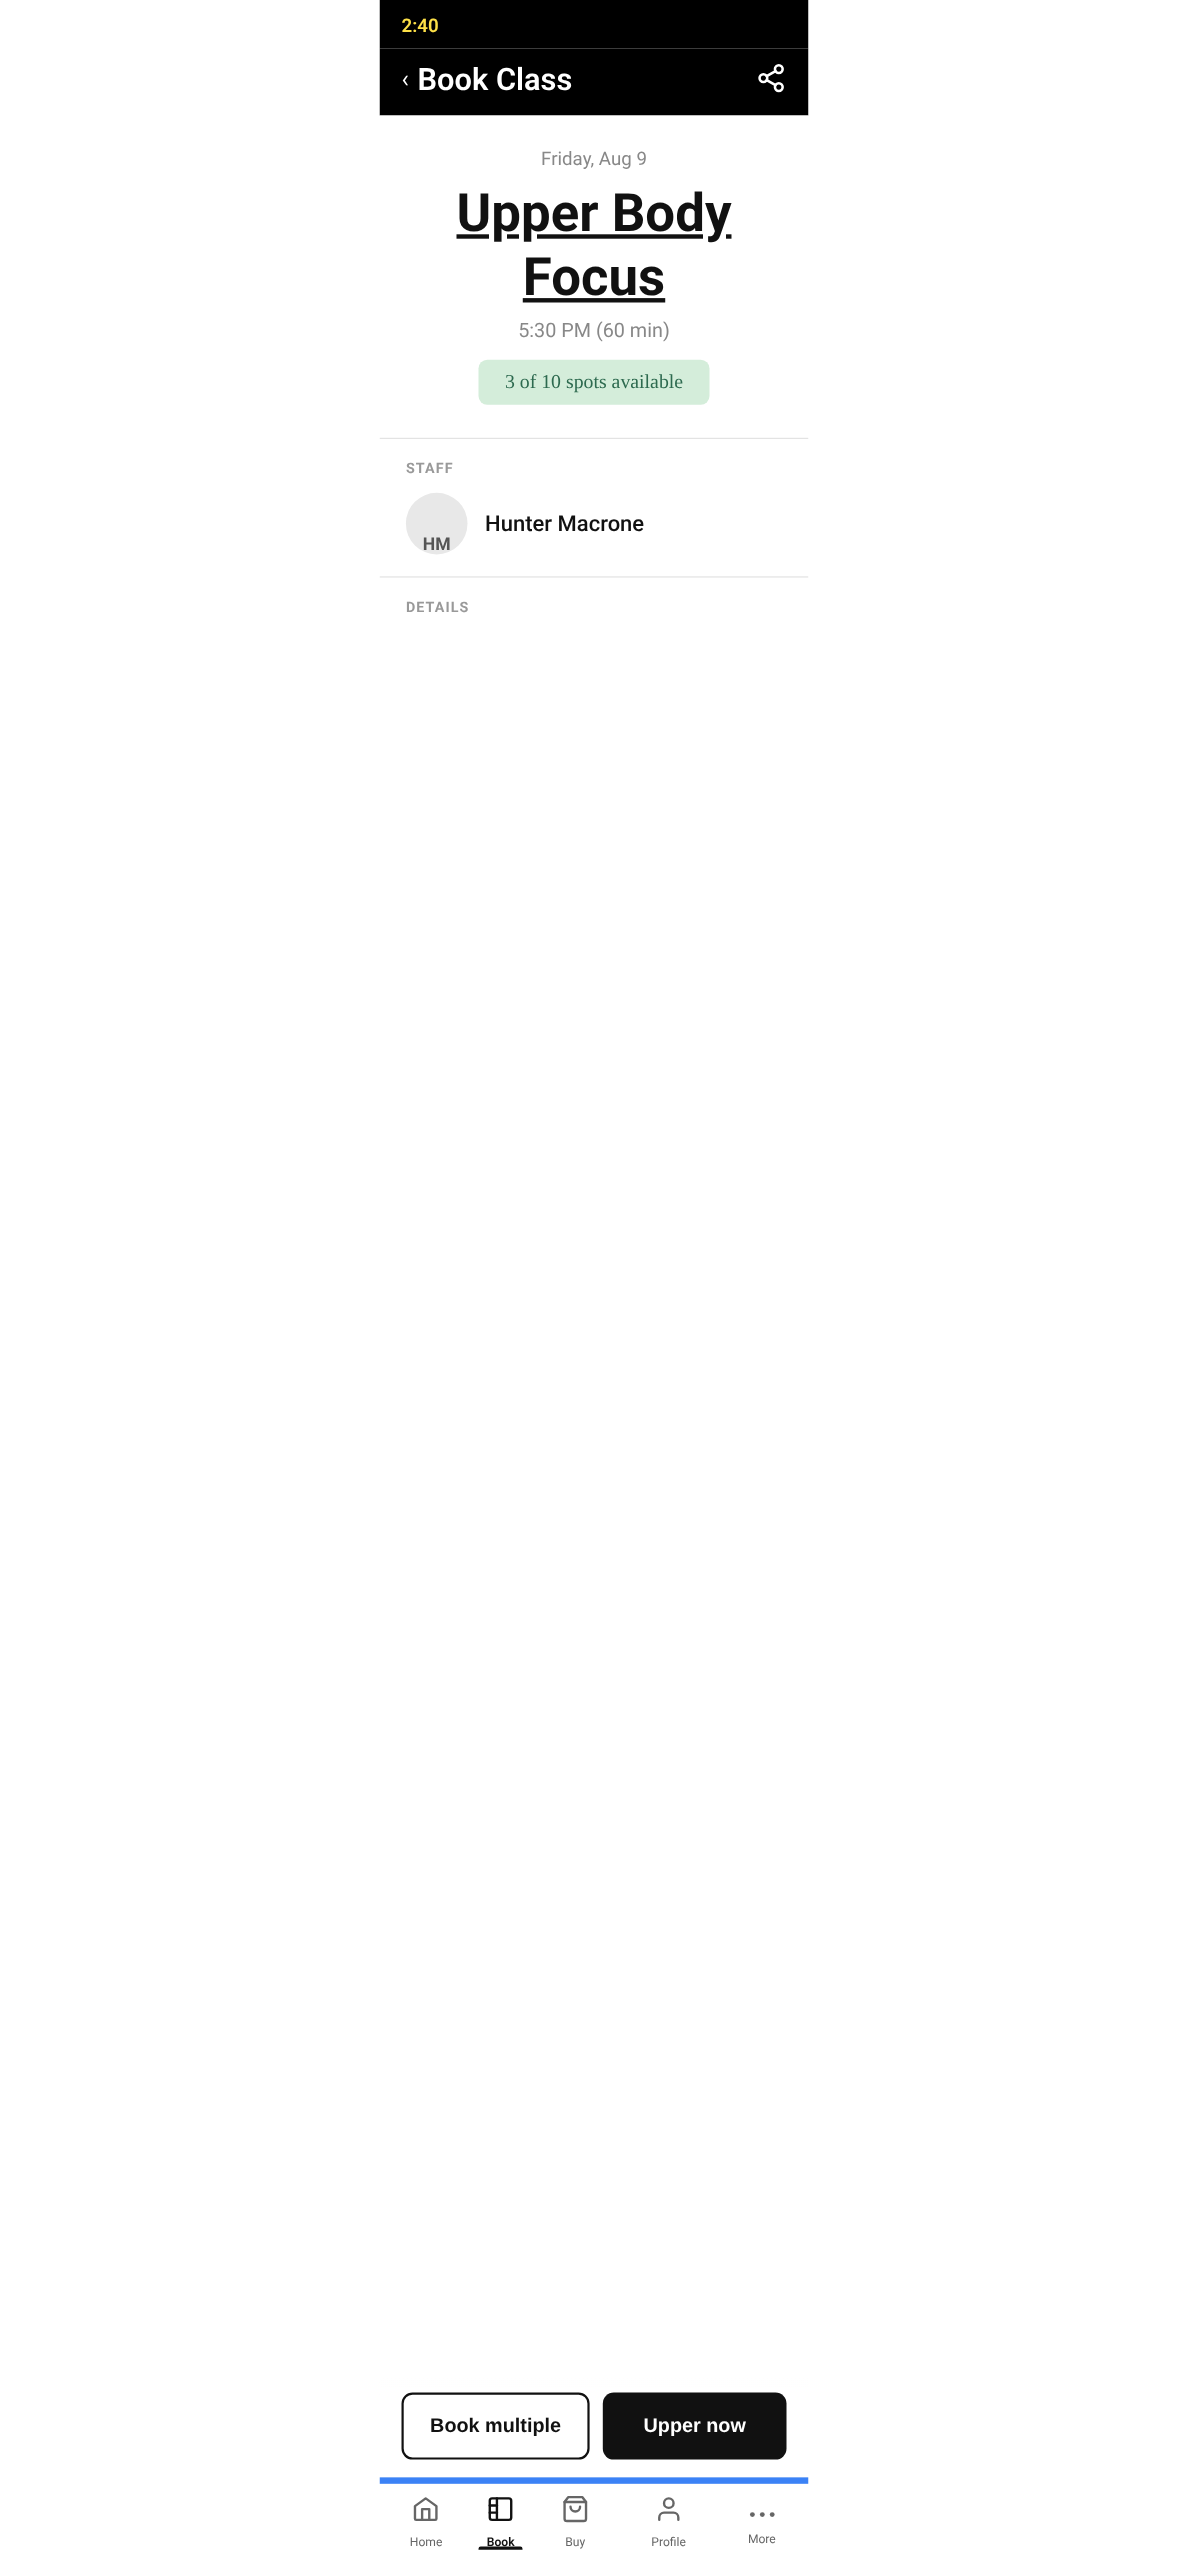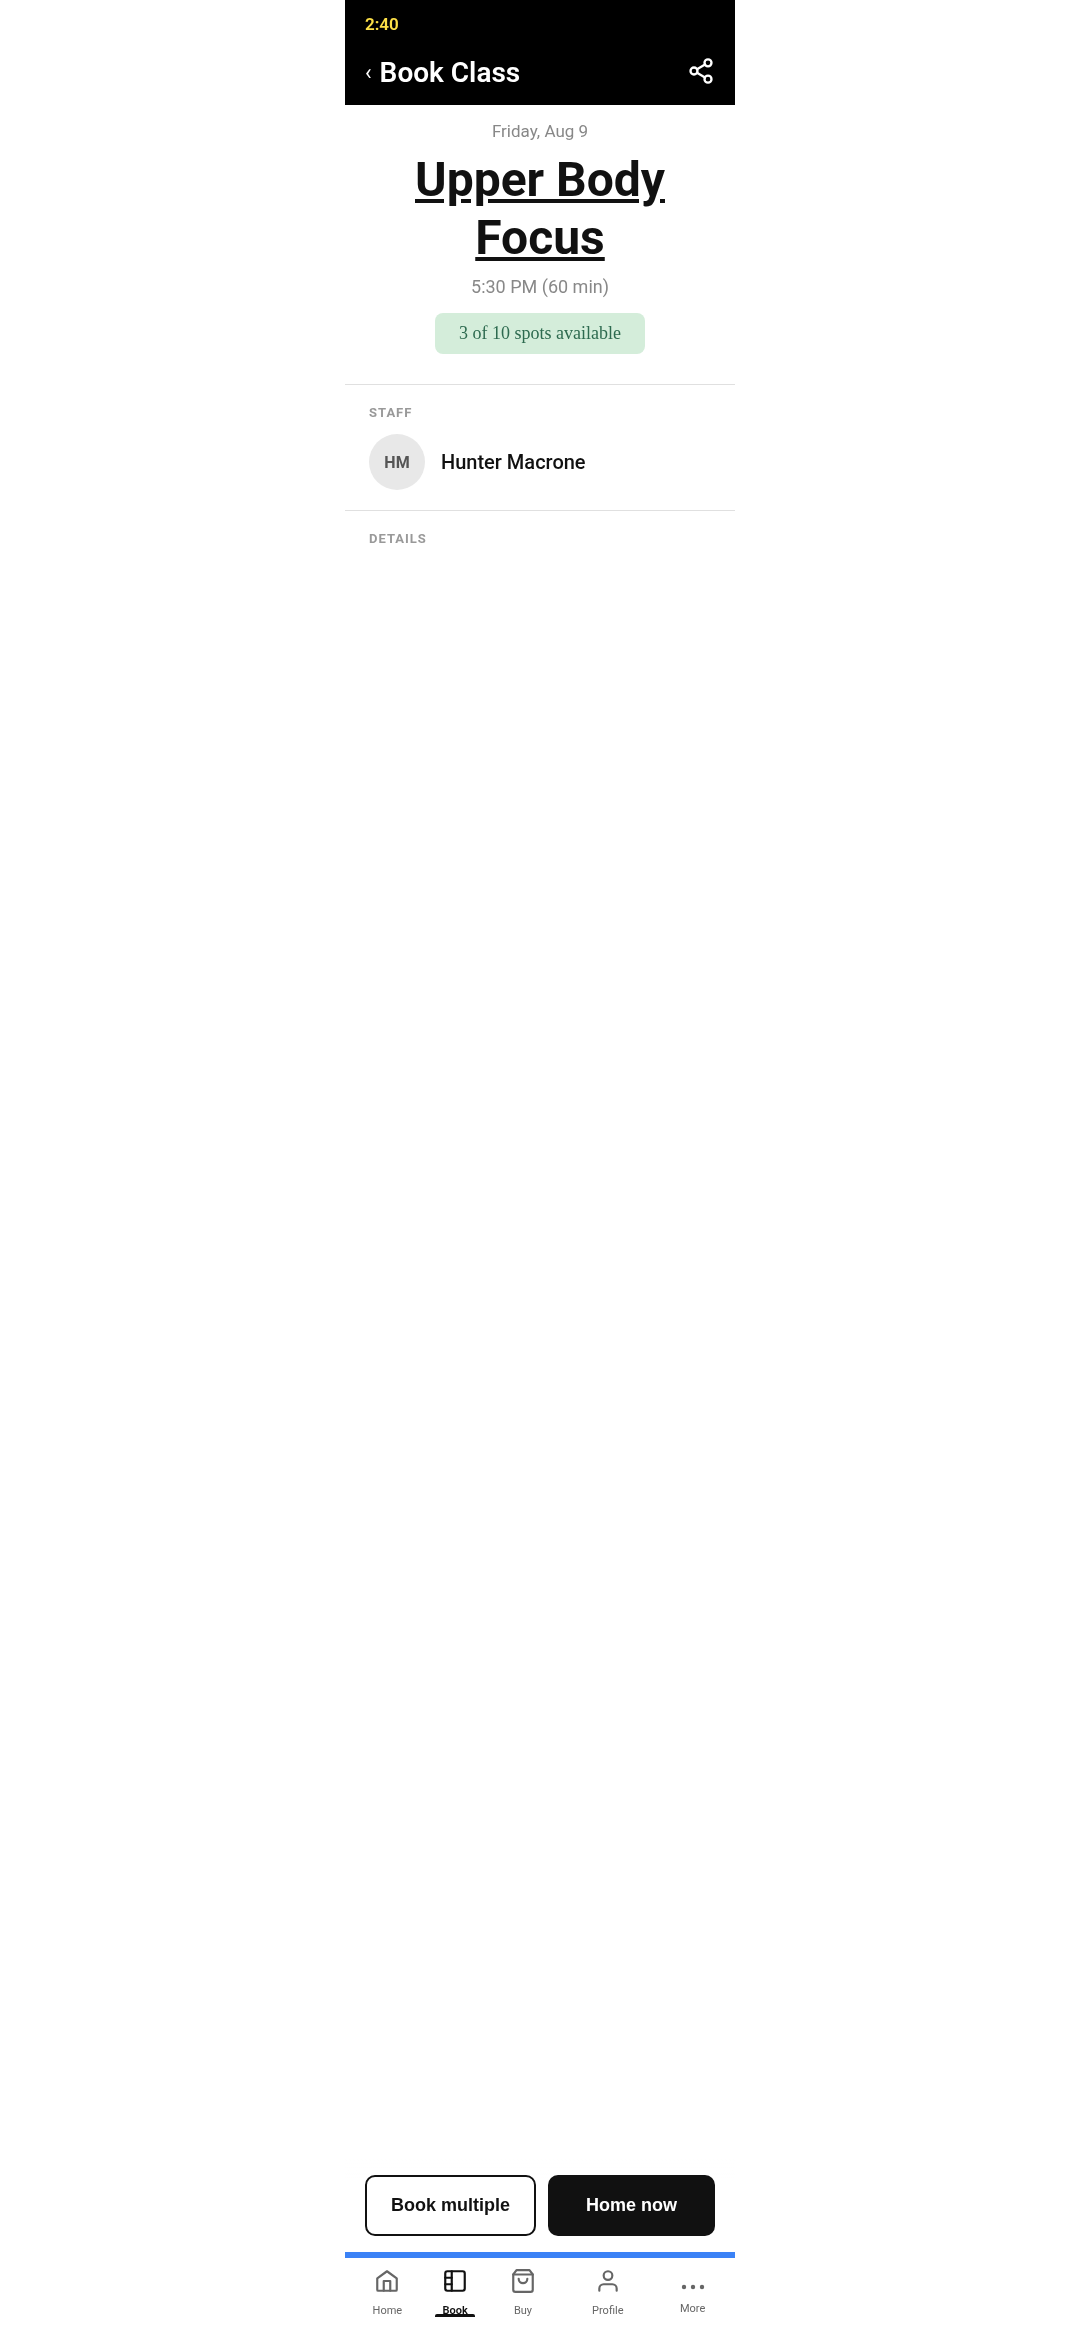--- a/index.html
+++ b/index.html
@@ -55,21 +55,21 @@
     }
 
     .share-btn {
       color: #ffffff;
       cursor: pointer;
     }
 
     .class-header {
       background: #ffffff;
       text-align: center;
-      padding: 16px 30px 30px;
+      padding: 30px 30px 30px;
     }
 
     .class-date {
       color: #888888;
       font-size: 17px;
       margin-bottom: 10px;
     }
 
     .class-name {
       font-size: 48px;
@@ -120,21 +120,21 @@
       align-items: center;
       gap: 16px;
     }
 
     .staff-avatar {
       width: 56px;
       height: 56px;
       border-radius: 50%;
       background: #e8e8e8;
       display: flex;
-      align-items: center;
+      align-items: flex-end;
       justify-content: center;
       font-size: 16px;
       font-weight: 700;
       color: #555555;
       flex-shrink: 0;
     }
 
     .staff-name {
       font-size: 20px;
       font-weight: 500;
@@ -277,21 +277,21 @@
 </div>
 
 <div class="divider"></div>
 
 <div class="section">
   <div class="section-label">DETAILS</div>
 </div>
 
 <div class="bottom-buttons">
   <button class="btn-book-multiple">Book multiple</button>
-  <button class="btn-book-now">Home now</button>
+  <button class="btn-book-now">Upper now</button>
 </div>
 
 <div class="bottom-nav">
 
   <div class="nav-item">
     <span class="nav-icon">
       <svg width="26" height="26" viewBox="0 0 24 24" fill="none" stroke="#666" stroke-width="2" stroke-linecap="round" stroke-linejoin="round">
         <path d="M3 9.5L12 3l9 6.5V20a1 1 0 01-1 1H4a1 1 0 01-1-1V9.5z"></path>
         <path d="M9 21V12h6v9"></path>
       </svg>

